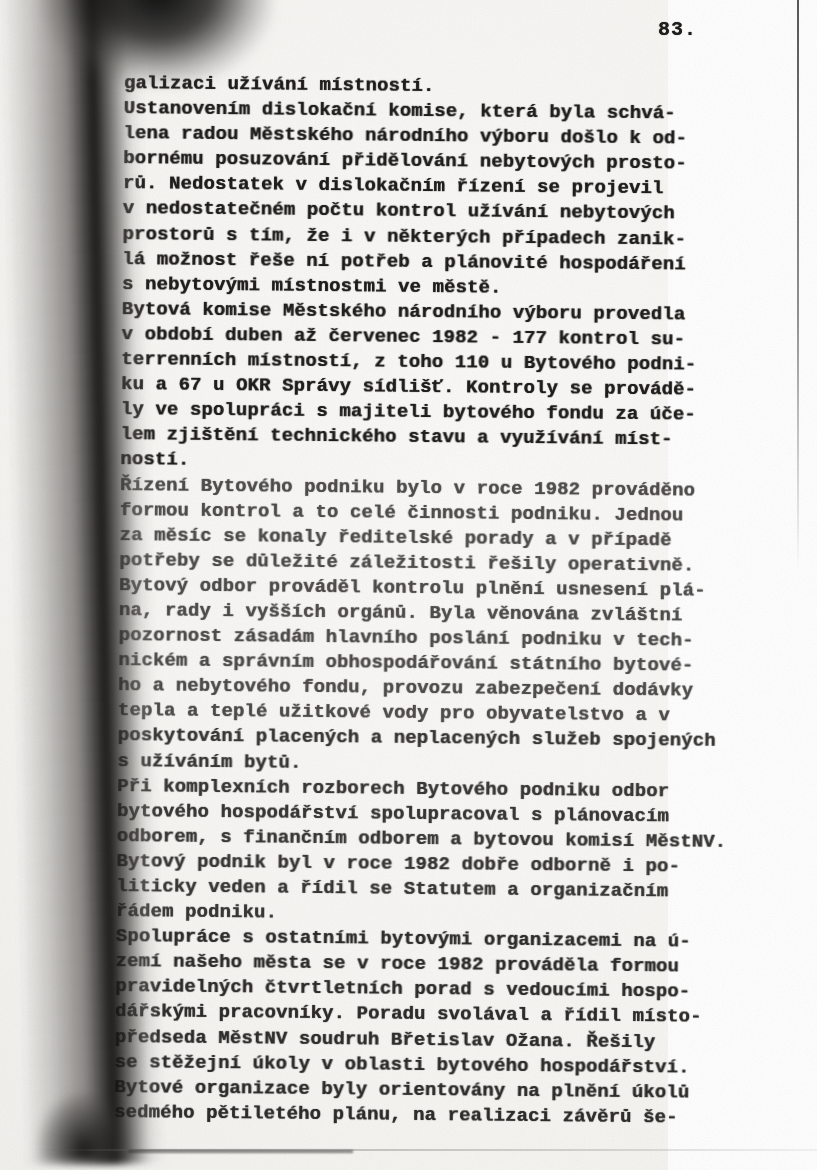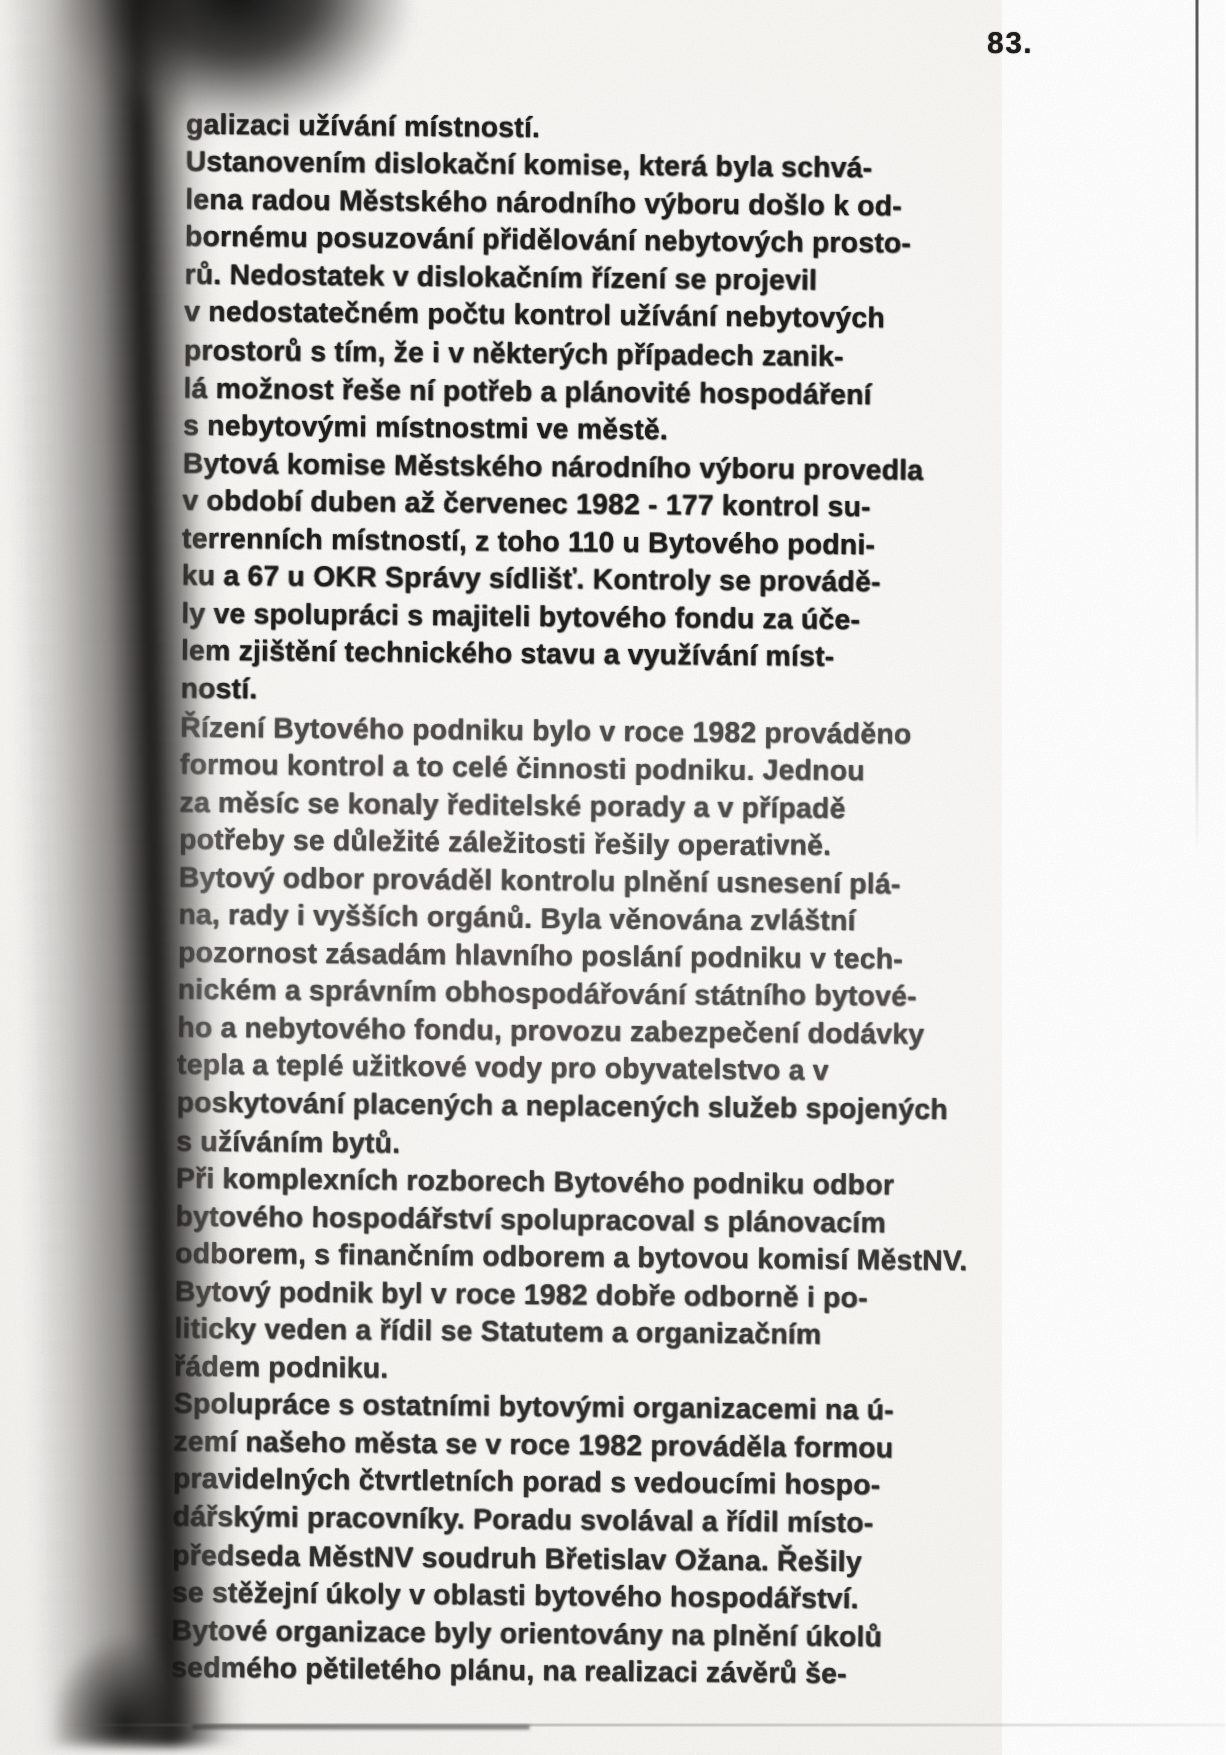--- a/index.html
+++ b/index.html
@@ -6,21 +6,21 @@
     margin: 0; padding: 0;
     background: #ffffff;
     width: 817px; height: 1170px;
     overflow: hidden;
   }
   .page {
     position: relative;
     width: 668px; height: 1170px;
     background:
       radial-gradient(ellipse at 70% 40%, #fbfaf8 0%, #f7f6f3 60%, #f2f1ee 100%);
-    font-family: Liberation Sans, sans-serif;
+    font-family: Liberation Mono, monospace;
     color: #1e1c1a;
   }
 
   
   .page-text {
     position: absolute;
     top: 74px; left: 119px;
     width: 610px;
     z-index: 2;
     transform: rotate(0.55deg);

